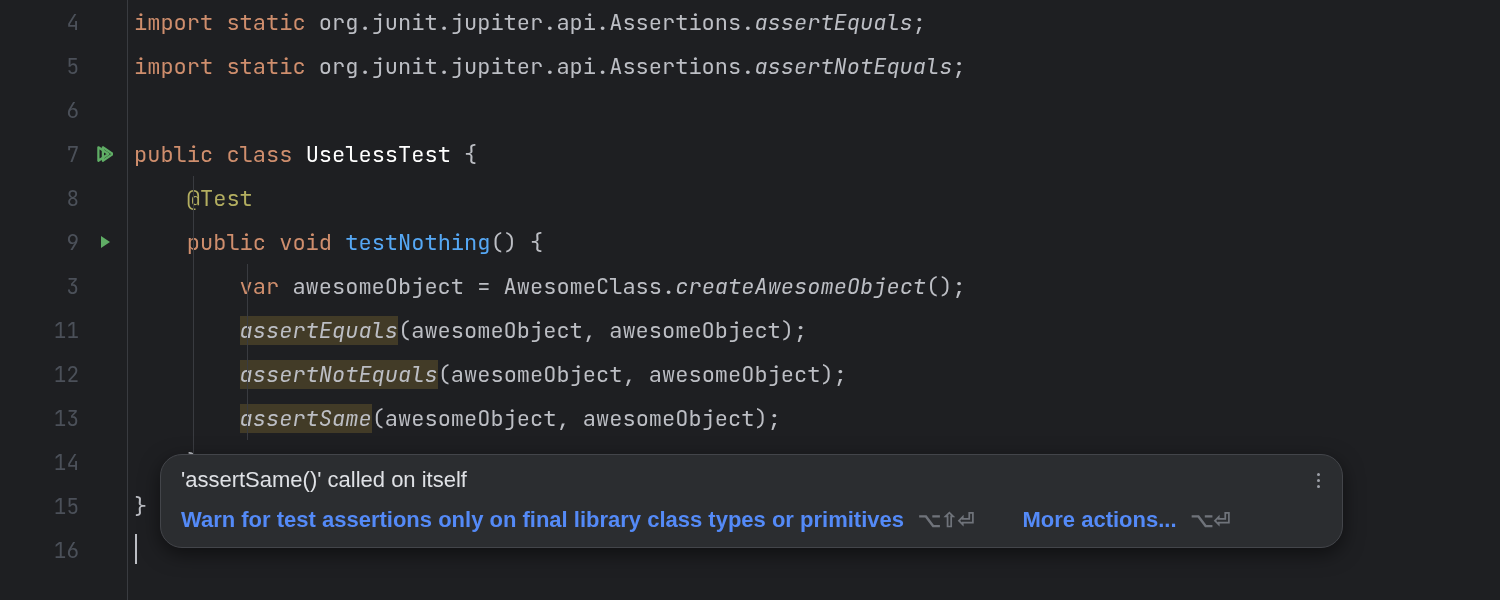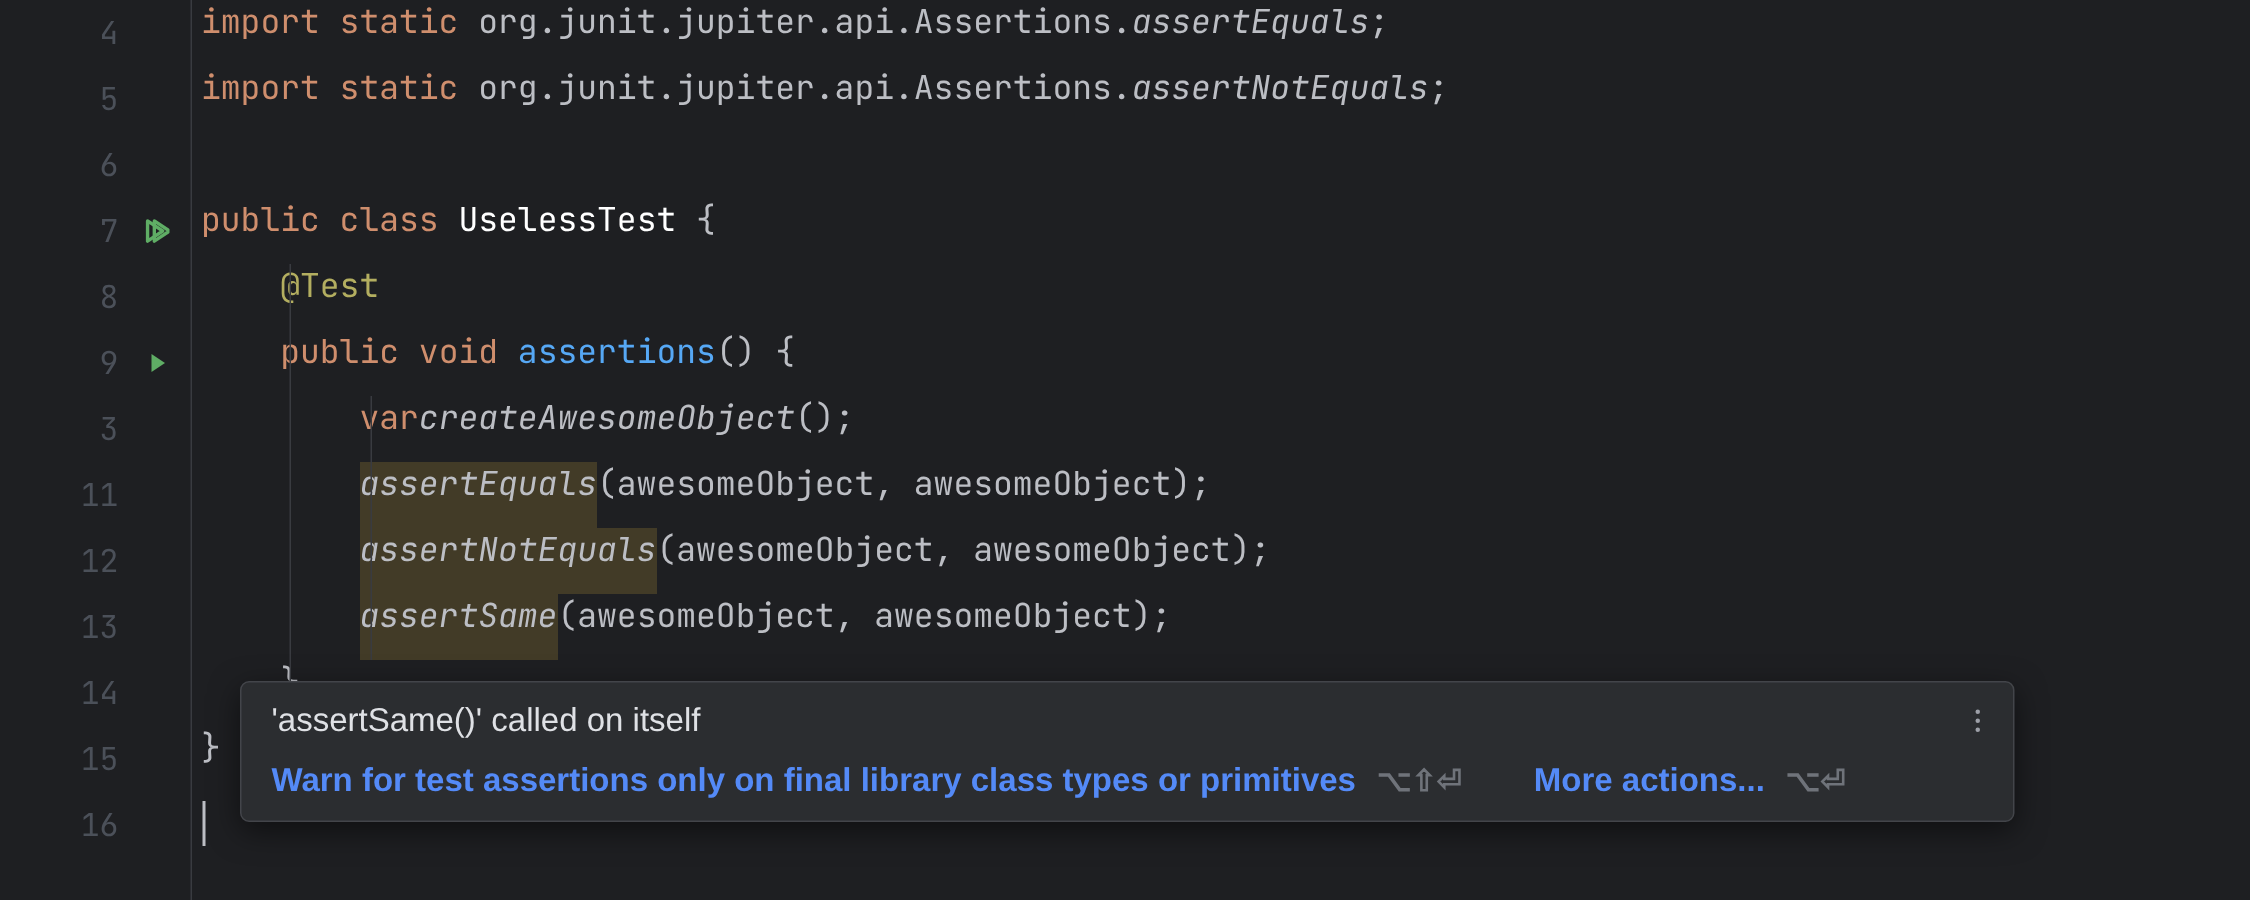--- a/index.html
+++ b/index.html
@@ -49,20 +49,21 @@
     cursor: pointer;
   }
   .code-area {
     flex: 1;
     padding-left: 6px;
     position: relative;
   }
   .code-line {
     height: 44px;
     display: flex;
+    align-items: center;
     white-space: pre;
     position: relative;
   }
   .indent-guide {
     position: absolute;
     left: 59px;
     top: 0;
     bottom: 0;
     width: 1px;
     background: #393b40;
@@ -95,21 +96,21 @@
     height: 30px;
     background: #bcbec4;
   }
   .popup {
     position: absolute;
     left: 160px;
     top: 454px;
     width: 1183px;
     background: #2b2d30;
     border: 1px solid #43454a;
-    border-radius: 6px;
+    border-radius: 22px;
     box-shadow: 0 6px 20px rgba(0,0,0,0.5);
     padding: 12px 20px 14px 20px;
     font-family: -apple-system, 'Segoe UI', sans-serif;
   }
   .popup-title {
     color: #dfe1e5;
     font-size: 22px;
     margin-bottom: 14px;
   }
   .popup-actions {
@@ -206,22 +207,22 @@
         <span class="line-number">16</span>
       </div>
   </div>
 
   <div class="code-area">
     <div class="code-line"><span class="kw">import</span><span> </span><span class="kw">static</span><span> </span><span class="pkg">org.junit.jupiter.api.Assertions.</span><span class="mth-it">assertEquals</span><span class="punct">;</span></div>
     <div class="code-line"><span class="kw">import</span><span> </span><span class="kw">static</span><span> </span><span class="pkg">org.junit.jupiter.api.Assertions.</span><span class="mth-it">assertNotEquals</span><span class="punct">;</span></div>
     <div class="code-line"></div>
     <div class="code-line"><span class="kw">public</span><span> </span><span class="kw">class</span><span> </span><span class="cls">UselessTest</span><span class="punct"> {</span></div>
     <div class="code-line"><div class="indent-guide"></div><span>    </span><span class="ann">@Test</span></div>
-    <div class="code-line"><div class="indent-guide"></div><span>    </span><span class="kw">public</span><span> </span><span class="kw">void</span><span> </span><span class="mth-dec">assertions</span><span class="punct">() {</span></div>
-    <div class="code-line"><div class="indent-guide"></div><div class="indent-guide2"></div><span>        </span><span class="kw">var</span><span class="mth-it">createAwesomeObject</span><span class="punct">();</span></div>
+    <div class="code-line"><div class="indent-guide"></div><span>    </span><span class="kw">public</span><span> </span><span class="kw">void</span><span> </span><span class="mth-dec">testNothing</span><span class="punct">() {</span></div>
+    <div class="code-line"><div class="indent-guide"></div><div class="indent-guide2"></div><span>        </span><span class="kw">var</span><span class="ident"> awesomeObject = AwesomeClass.</span><span class="mth-it">createAwesomeObject</span><span class="punct">();</span></div>
     <div class="code-line"><div class="indent-guide"></div><div class="indent-guide2"></div><span>        </span><span class="mth-it warn-bg">assertEquals</span><span class="punct">(awesomeObject, awesomeObject);</span></div>
     <div class="code-line"><div class="indent-guide"></div><div class="indent-guide2"></div><span>        </span><span class="mth-it warn-bg">assertNotEquals</span><span class="punct">(awesomeObject, awesomeObject);</span></div>
     <div class="code-line"><div class="indent-guide"></div><div class="indent-guide2"></div><span>        </span><span class="mth-it warn-bg">assertSame</span><span class="punct">(awesomeObject, awesomeObject);</span></div>
     <div class="code-line"><div class="indent-guide"></div><span>    </span><span class="punct">}</span></div>
     <div class="code-line"><span class="punct">}</span></div>
     <div class="code-line"><span class="caret"></span></div>
   </div>
 </div>
 
 <div class="popup">

